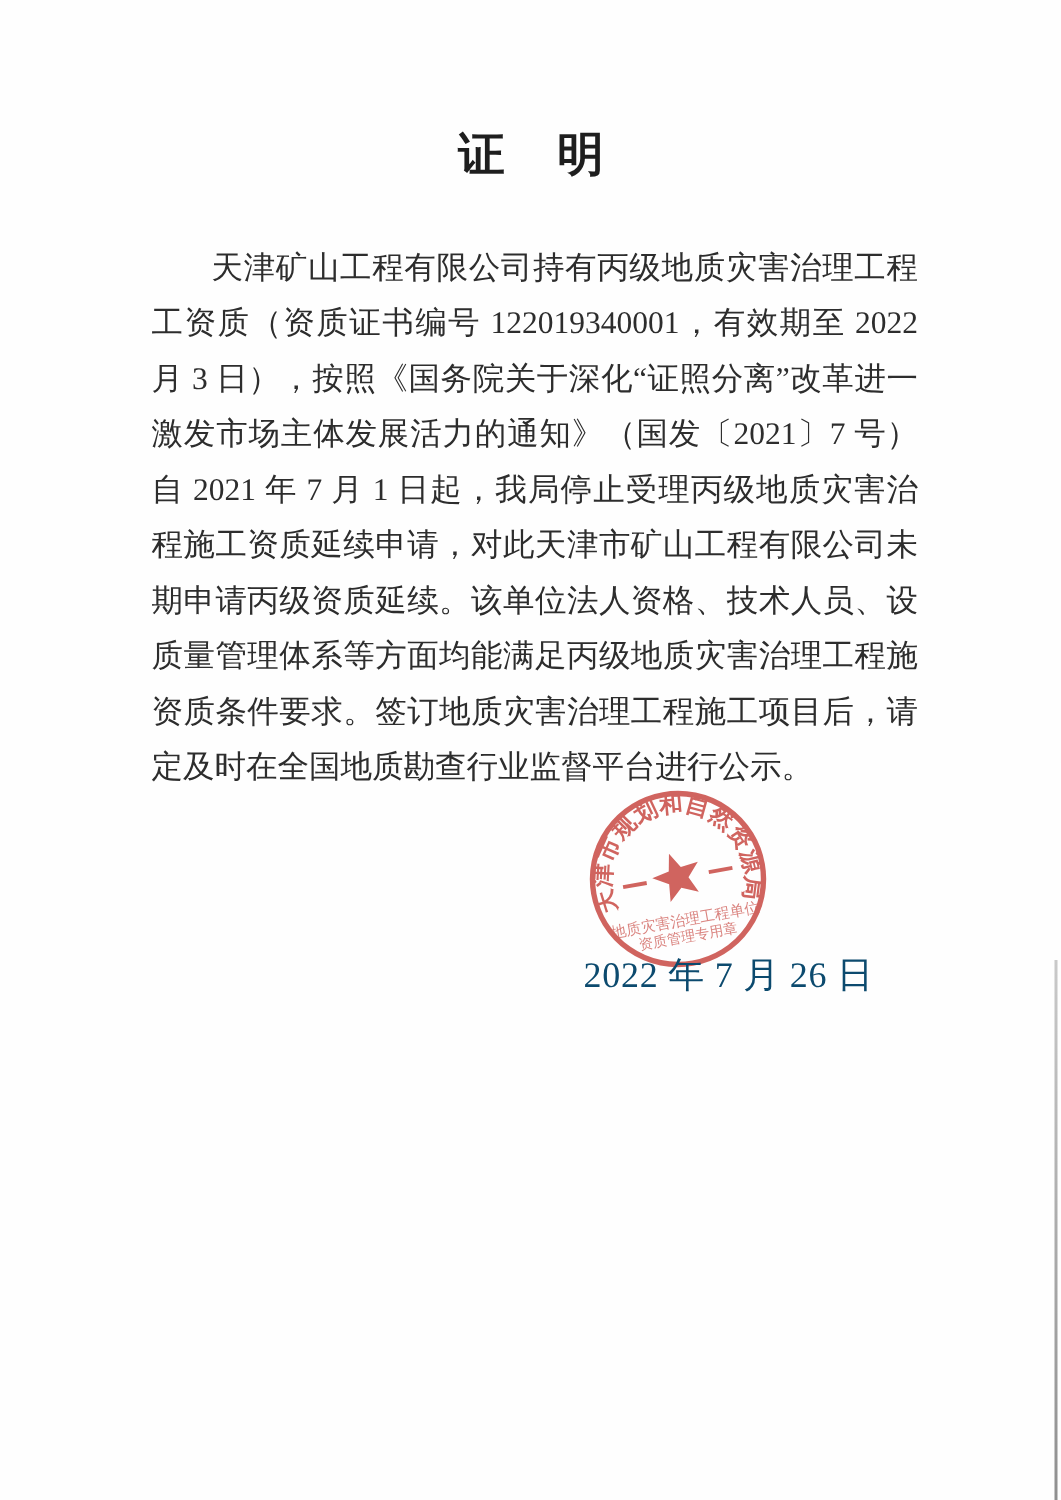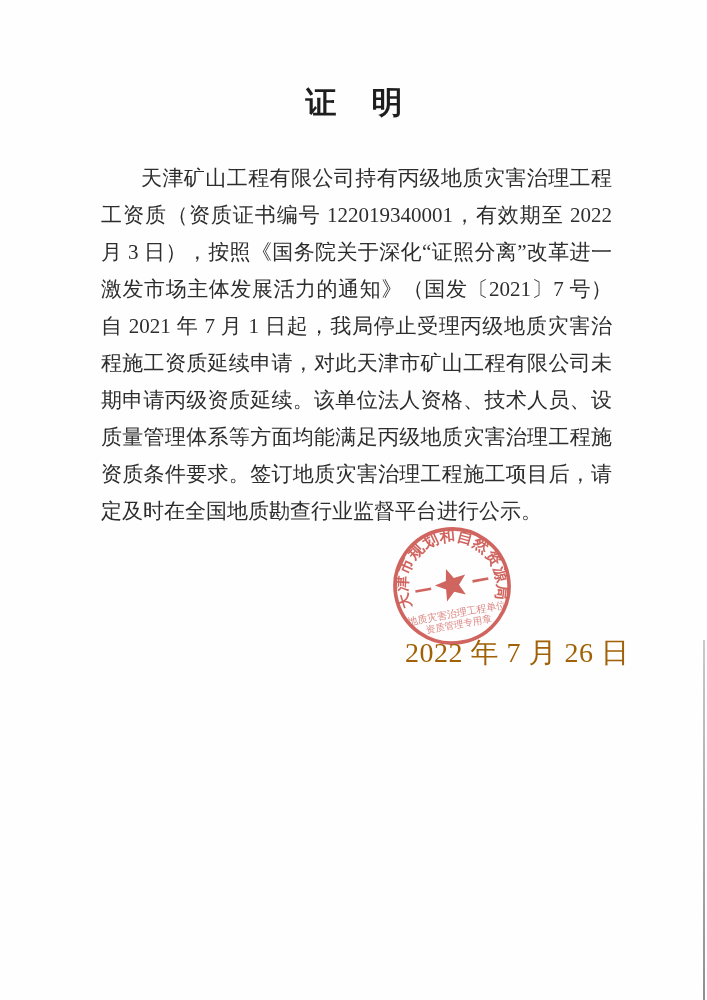--- a/index.html
+++ b/index.html
@@ -82,24 +82,24 @@
   .seal .inner-text {
     font-family: "Liberation Serif", "DejaVu Serif", serif;
     fill: var(--seal-color, #cc544e);
     opacity: 0.8;
     text-anchor: middle;
   }
   .seal .inner-1 { font-size: 10px; }
   .seal .inner-2 { font-size: 9.5px; }
   .doc-date {
     position: absolute;
-    left: 405px;
+    left: 389px;
     top: 634px;
-    font-size: 28px;
-    color: #a16207;
+    font-size: 24px;
+    color: #0c4a6e;
     letter-spacing: 0.5px;
     z-index: 2;
   }
   .scan-edge {
     position: absolute;
     right: 2px;
     top: 640px;
     width: 2px;
     height: 360px;
     background: linear-gradient(to bottom, #c9c9c9, #8f8f8f);

